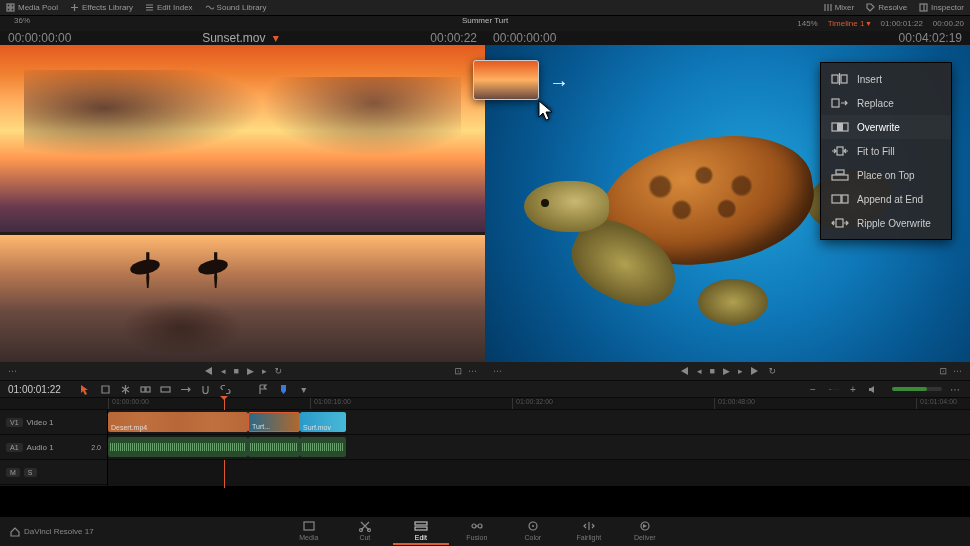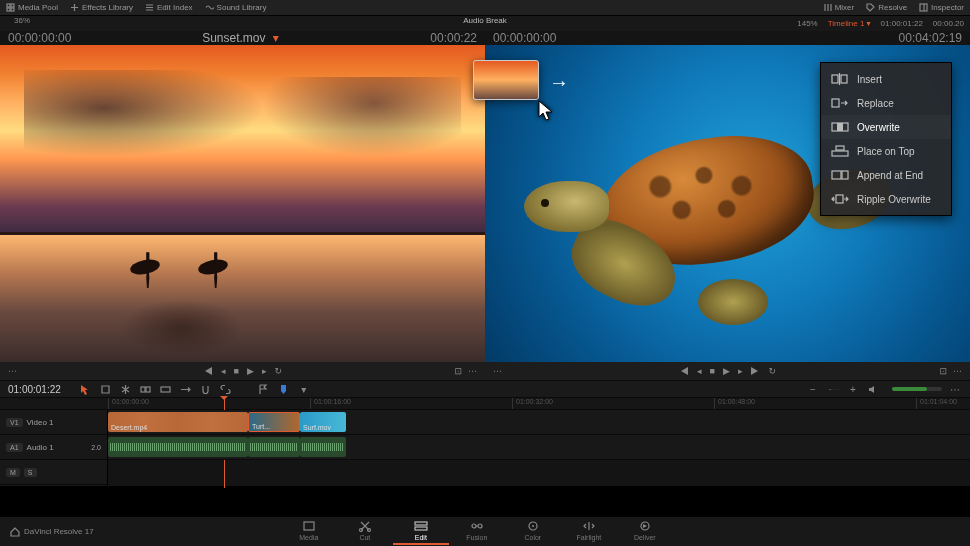--- a/index.html
+++ b/index.html
@@ -381,21 +381,21 @@
           <rect x="1" y="1" width="7" height="7" class="stroke"></rect>
           <path d="M5 1v7" class="stroke"></path>
         </svg>
       <span>Inspector</span>
     </div>
   </div>
 </div>
 
 <div class="infobar">
   <span class="seg">36%</span>
-  <span class="center-title">Audio Break</span>
+  <span class="center-title">Summer Turt</span>
   <div class="right-seg">
     <span>145%</span>
     <span style="color:#e05a2f"><span>Timeline 1</span> <span class="chev">▾</span></span>
     <span>01:00:01:22</span>
     <span>00:00.20</span>
   </div>
 </div>
 
 <div class="clipbar">
   <div class="half">
@@ -458,20 +458,28 @@
         <path d="M10 7h6m-2-2 2 2-2 2" class="stroke-lt"></path>
       </svg>
     <span>Replace</span>
   </div>
   <div class="ctxitem active">
     <svg>
         <rect x="1" y="3" width="16" height="8" class="stroke-lt"></rect>
         <rect x="6" y="3" width="6" height="8" fill="#bbb"></rect>
       </svg>
     <span>Overwrite</span>
+  </div>
+  <div class="ctxitem">
+    <svg>
+        <path d="M1 7h4m-2-2 2 2-2 2" class="stroke-lt"></path>
+        <rect x="6" y="3" width="6" height="8" class="stroke-lt"></rect>
+        <path d="M17 7h-4m2-2-2 2 2 2" class="stroke-lt"></path>
+      </svg>
+    <span>Fit to Fill</span>
   </div>
   <div class="ctxitem">
     <svg>
         <rect x="1" y="7" width="16" height="5" class="stroke-lt"></rect>
         <rect x="5" y="2" width="8" height="4" class="stroke-lt"></rect>
       </svg>
     <span>Place on Top</span>
   </div>
   <div class="ctxitem">
     <svg>

